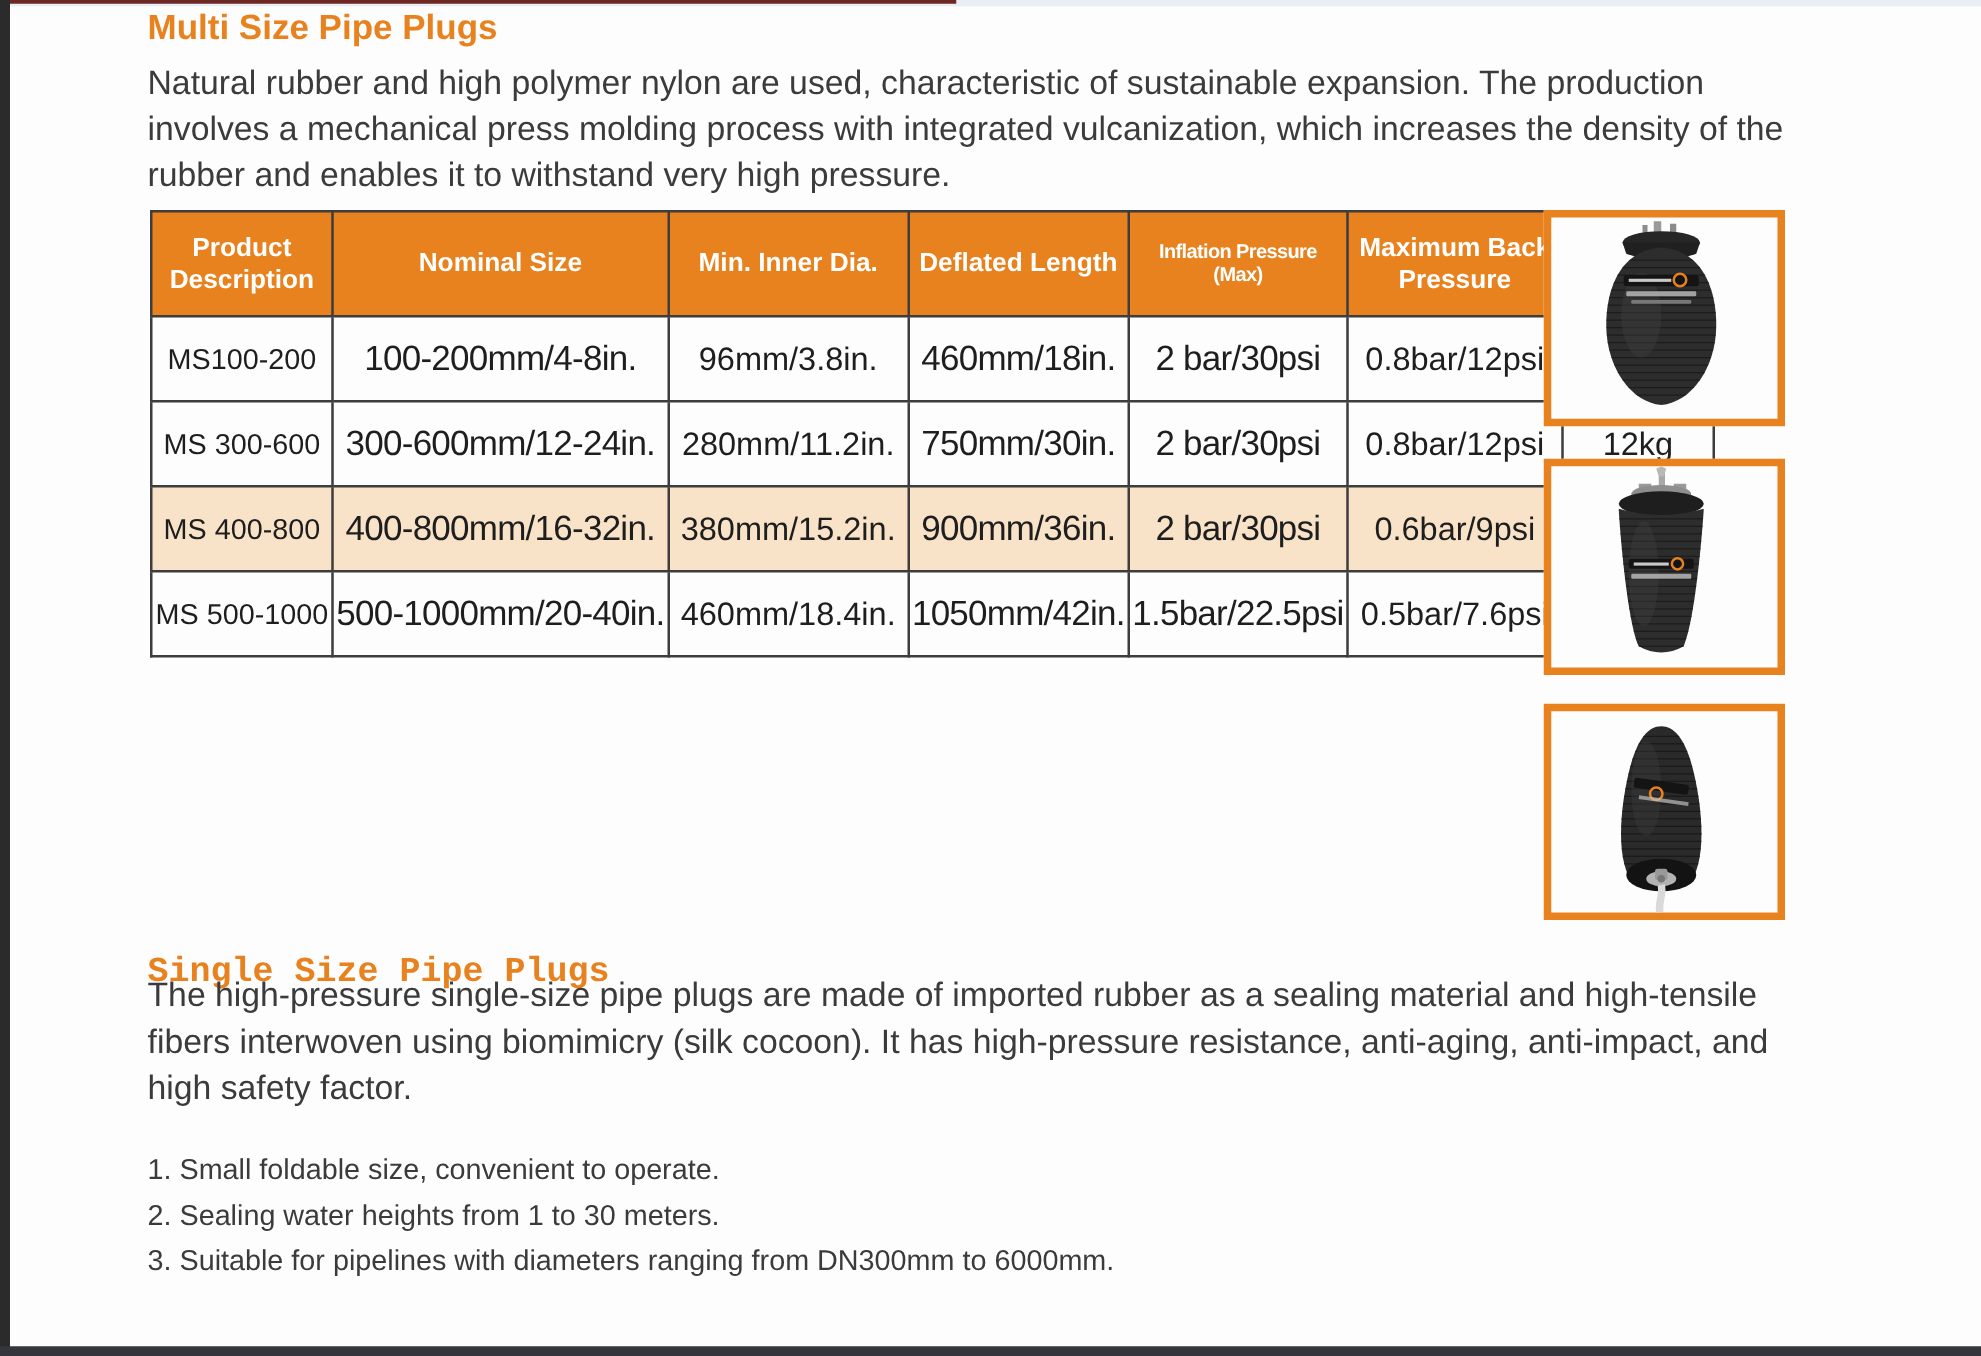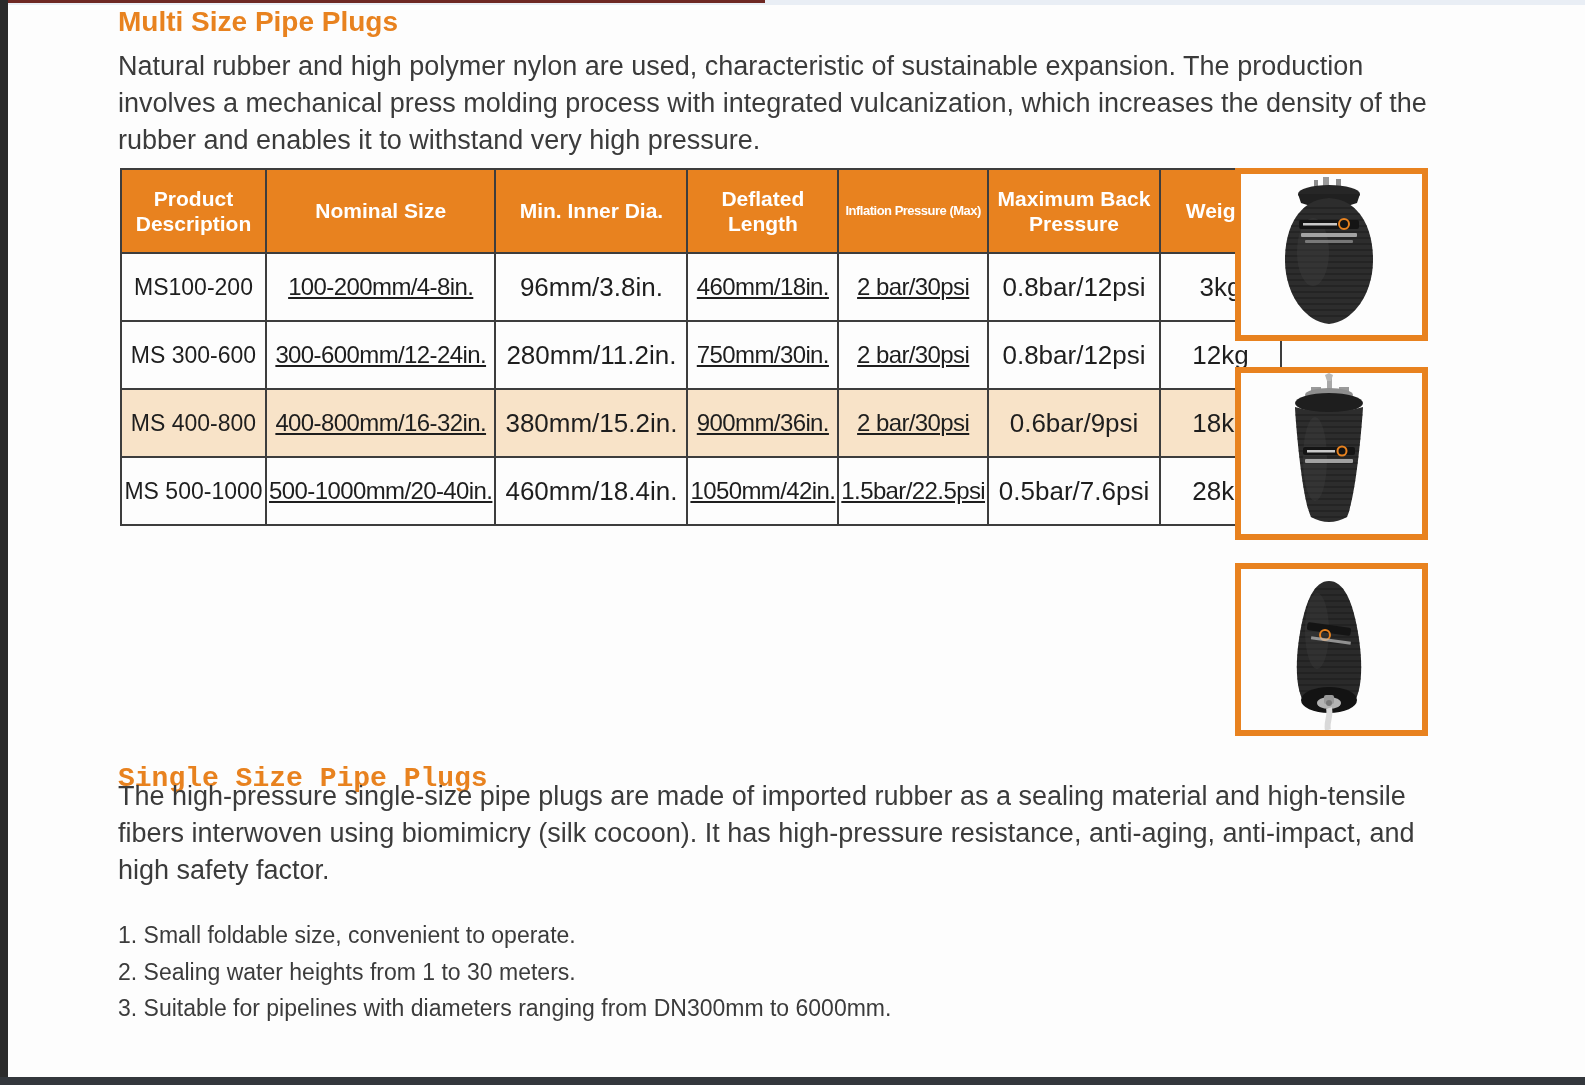--- a/index.html
+++ b/index.html
@@ -47,27 +47,27 @@
   }
   .spec-table th, .spec-table td {
     border: 2px solid var(--border-col);
     text-align: center; vertical-align: middle;
   }
   .spec-table th {
     background: var(--accent); color: #FFFFFF;
     font-size: 21px; font-weight: bold; line-height: 1.2;
     height: 84px; padding: 0 3px;
   }
-  .spec-table th.th-narrow { font-size: 13px; letter-spacing: -0.5px; }
+  .spec-table th.th-narrow { font-size: 16px; letter-spacing: -0.5px; }
   .spec-table td {
     height: 68px; background: #FDFDFD;
     font-size: 26px; color: #1E1E1E; white-space: nowrap; padding: 0 2px;
   }
   .spec-table td.prod   { font-size: 23px; }
-  .spec-table td.narrow { font-size: 24px; letter-spacing: -0.6px; text-decoration: underline; }
+  .spec-table td.narrow { font-size: 28px; letter-spacing: -0.6px; }
   .spec-table tr.alt td { background: var(--row-alt); }
 
   .photo-frame {
     position: absolute; left: 1235px; width: 193px; height: 173px;
     border: 6px solid var(--accent); background: #FDFDFD;
   }
   .f1 { top: 168px; }
   .f2 { top: 367px; }
   .f3 { top: 563px; }
   .photo-frame svg { display: block; width: 181px; height: 161px; }

